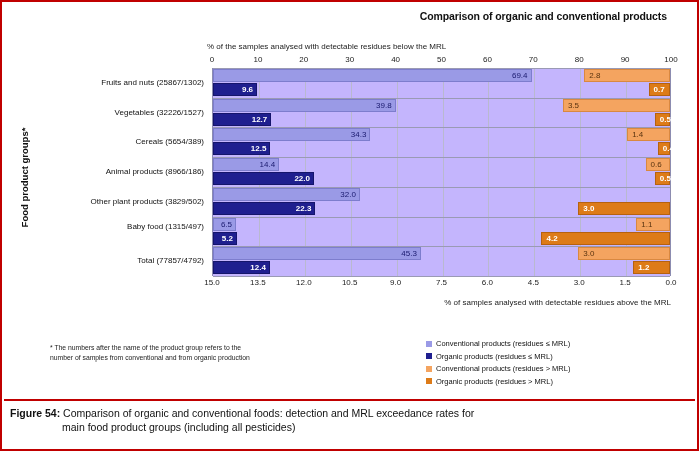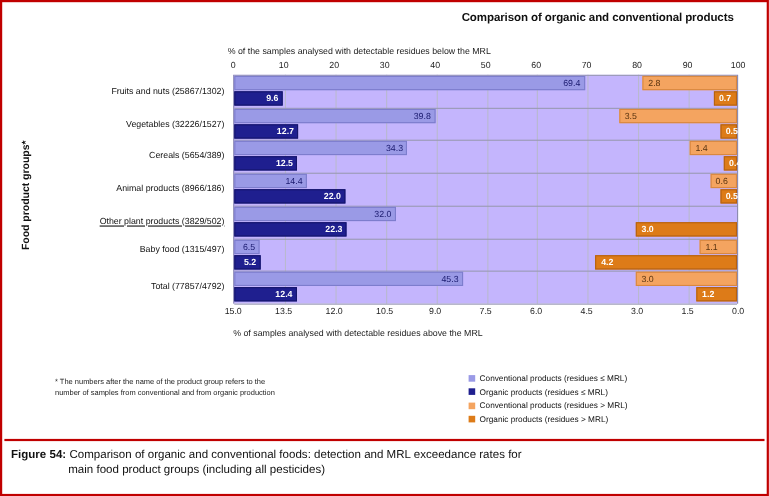--- a/index.html
+++ b/index.html
@@ -34,21 +34,21 @@
   }
   #bottom-ticks{
     position:absolute;left:210px;top:276px;width:459px;height:12px;
   }
   .tick{
     position:absolute;transform:translateX(-50%);
     font-size:8px;color:#222;white-space:nowrap;
   }
   #bottom-axis-label{
     position:absolute;left:210px;top:296px;width:459px;
-    text-align:left;font-size:8px;color:#222;
+    text-align:right;font-size:8px;color:#222;
   }
   
   #y-axis-title{
     position:absolute;left:-58px;top:170px;width:160px;
     text-align:center;
     transform:rotate(-90deg);
     font-size:9.5px;font-weight:bold;color:#111;
   }
   
   #plot{
@@ -151,21 +151,21 @@
       <div class="tick" style="left: 459px;">100</div>
     </div>
 
   <div id="y-axis-title">Food product groups*</div>
 
   <div id="cats">
       <div class="cat" style="top: 9.85714px;">Fruits and nuts (25867/1302)</div>
       <div class="cat" style="top: 39.5714px;">Vegetables (32226/1527)</div>
       <div class="cat" style="top: 69.2857px;">Cereals (5654/389)</div>
       <div class="cat" style="top: 99px;">Animal products (8966/186)</div>
-      <div class="cat" style="top: 128.714px; text-decoration: underline;">Other plant products (3829/502)</div>
+      <div class="cat" style="top: 128.714px;">Other plant products (3829/502)</div>
       <div class="cat" style="top: 154px;">Baby food (1315/497)</div>
       <div class="cat" style="top: 188.143px;">Total (77857/4792)</div>
     </div>
 
   <div id="plot">
     <div id="gridlines">
         <div class="vgrid" style="left: 45.9px;"></div>
         <div class="vgrid" style="left: 91.8px;"></div>
         <div class="vgrid" style="left: 137.7px;"></div>
         <div class="vgrid" style="left: 183.6px;"></div>

